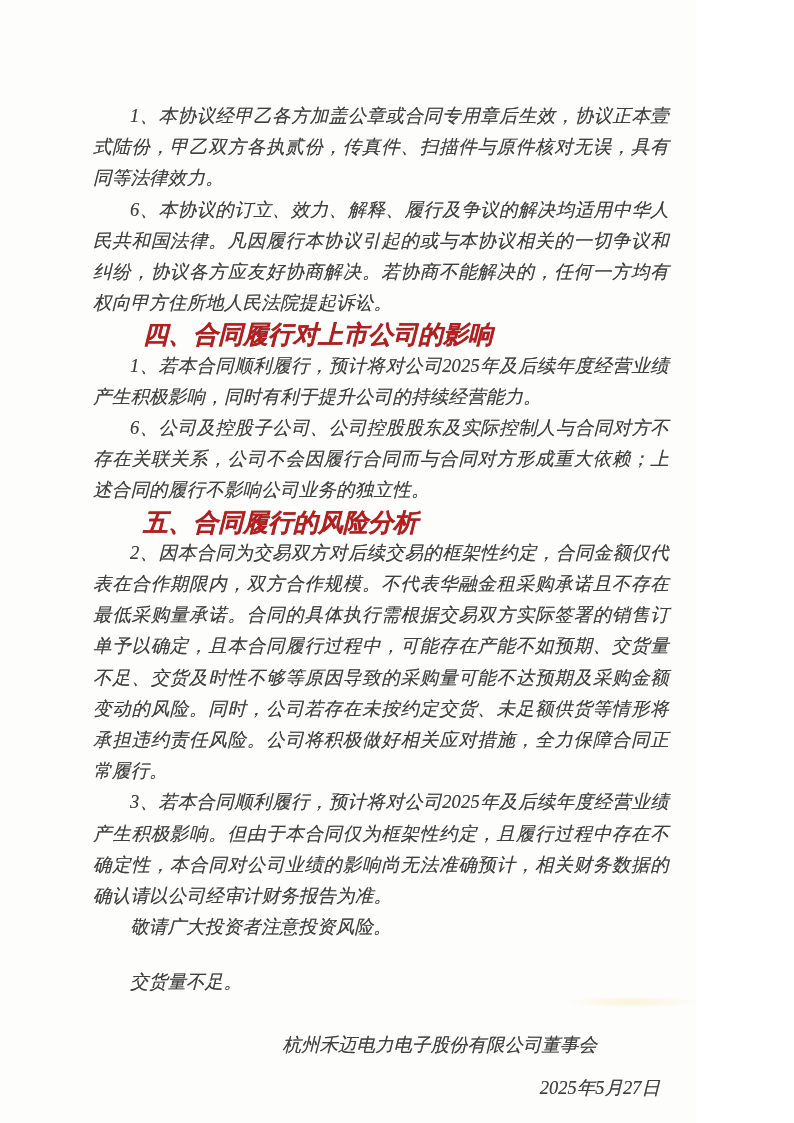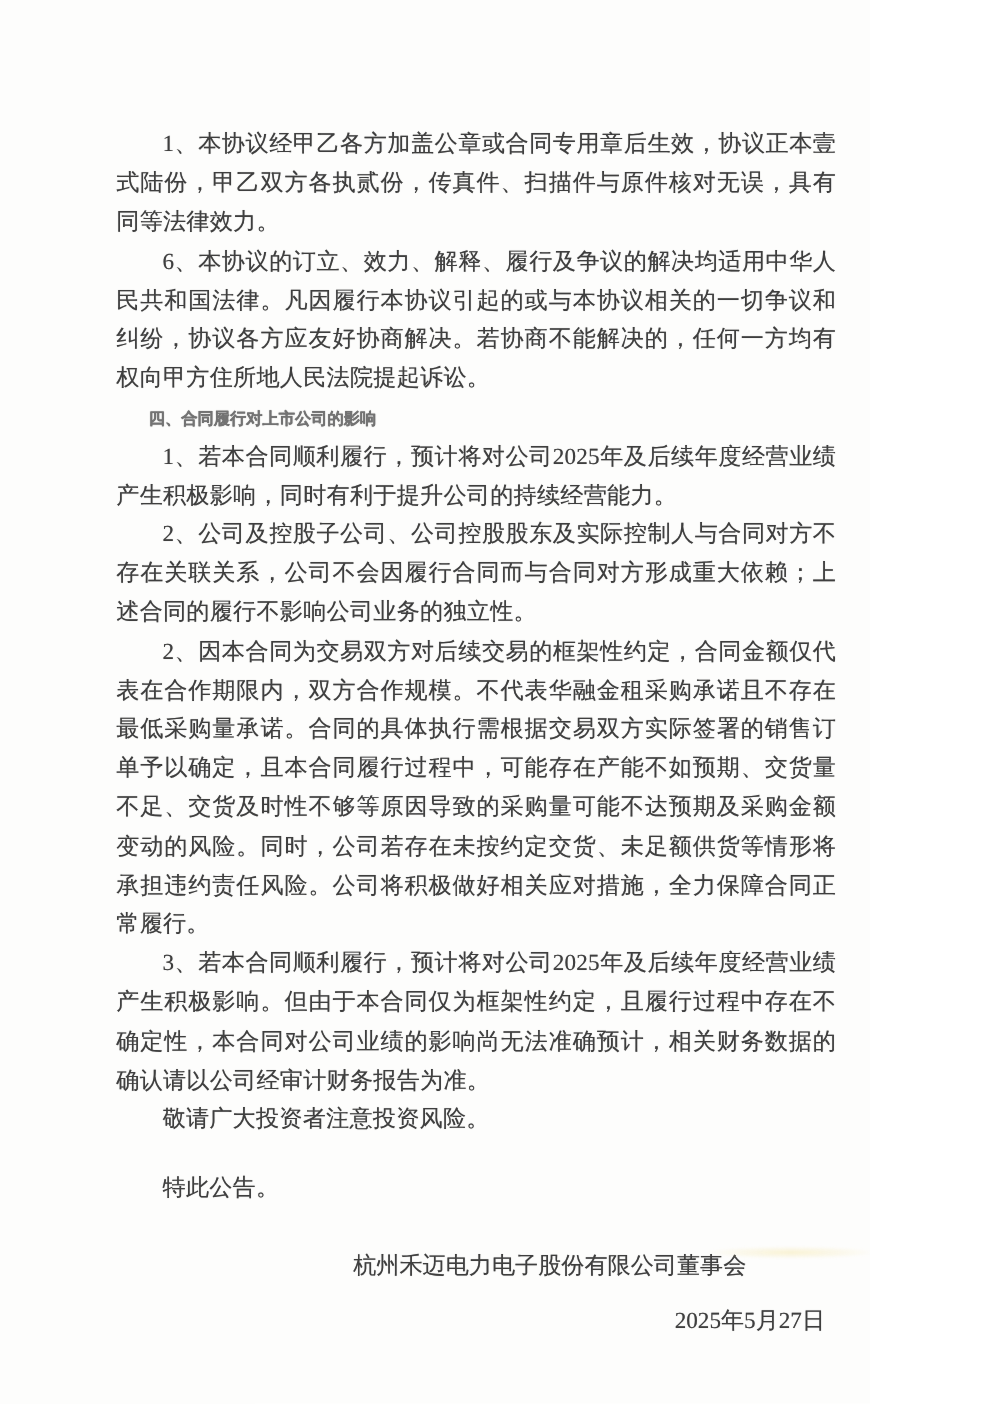--- a/index.html
+++ b/index.html
@@ -14,35 +14,36 @@
     box-sizing: border-box;
     background: #fdfdfc;
     overflow: hidden;
     padding: 101px 27px 0 93px;
     font-family: "Liberation Serif", "DejaVu Serif", serif;
     font-size: 18.5px;
     line-height: 31.2px;
     color: #3f3f3f;
     
     text-shadow: 0 0 0.6px rgba(80, 80, 80, 0.65);
+    font-style: italic;
   }
   .para {
     margin: 0;
     text-indent: 2em;
     text-align: justify;
     text-justify: inter-ideograph;
     letter-spacing: 0.2px;
   }
   .heading {
     margin: 0;
     text-indent: 2em;
-    font-size: 13px;
+    font-size: 25px;
     line-height: 31.2px;
     font-weight: 700;
-    color: #737373;
+    color: #b91c1c;
     text-shadow: 0 0 0.7px rgba(40, 40, 40, 0.8);
   }
   .closing {
     margin: 24px 0 0 0;
     text-indent: 2em;
   }
   .signature {
     margin: 31px 0 12px 0;
     text-align: right;
     padding-right: 72px;
@@ -66,25 +67,26 @@
 </head>
 <body>
 
 <div class="page">
 
   <p class="para">1、本协议经甲乙各方加盖公章或合同专用章后生效，协议正本壹式陆份，甲乙双方各执贰份，传真件、扫描件与原件核对无误，具有同等法律效力。</p>
   <p class="para">6、本协议的订立、效力、解释、履行及争议的解决均适用中华人民共和国法律。凡因履行本协议引起的或与本协议相关的一切争议和纠纷，协议各方应友好协商解决。若协商不能解决的，任何一方均有权向甲方住所地人民法院提起诉讼。</p>
 
   <h2 class="heading">四、合同履行对上市公司的影响</h2>
   <p class="para">1、若本合同顺利履行，预计将对公司2025年及后续年度经营业绩产生积极影响，同时有利于提升公司的持续经营能力。</p>
-  <p class="para">2、公司及控股子公司、公司控股股东及实际控制人与合同对方不存在关联关系，公司不会因履行合同而与合同对方形成重大依赖；上述合同的履行不影响公司业务的独立性。</p>
+  <p class="para">6、公司及控股子公司、公司控股股东及实际控制人与合同对方不存在关联关系，公司不会因履行合同而与合同对方形成重大依赖；上述合同的履行不影响公司业务的独立性。</p>
 
+  <h2 class="heading">五、合同履行的风险分析</h2>
   <p class="para">2、因本合同为交易双方对后续交易的框架性约定，合同金额仅代表在合作期限内，双方合作规模。不代表华融金租采购承诺且不存在最低采购量承诺。合同的具体执行需根据交易双方实际签署的销售订单予以确定，且本合同履行过程中，可能存在产能不如预期、交货量不足、交货及时性不够等原因导致的采购量可能不达预期及采购金额变动的风险。同时，公司若存在未按约定交货、未足额供货等情形将承担违约责任风险。公司将积极做好相关应对措施，全力保障合同正常履行。</p>
   <p class="para">3、若本合同顺利履行，预计将对公司2025年及后续年度经营业绩产生积极影响。但由于本合同仅为框架性约定，且履行过程中存在不确定性，本合同对公司业绩的影响尚无法准确预计，相关财务数据的确认请以公司经审计财务报告为准。</p>
   <p class="para">敬请广大投资者注意投资风险。</p>
 
-  <p class="para closing">特此公告。</p>
+  <p class="para closing">交货量不足。</p>
 
   <p class="signature">杭州禾迈电力电子股份有限公司董事会</p>
   <p class="date">2025年5月27日</p>
 
   <div class="scan-artifact"></div>
 </div>
 
 </body></html>

